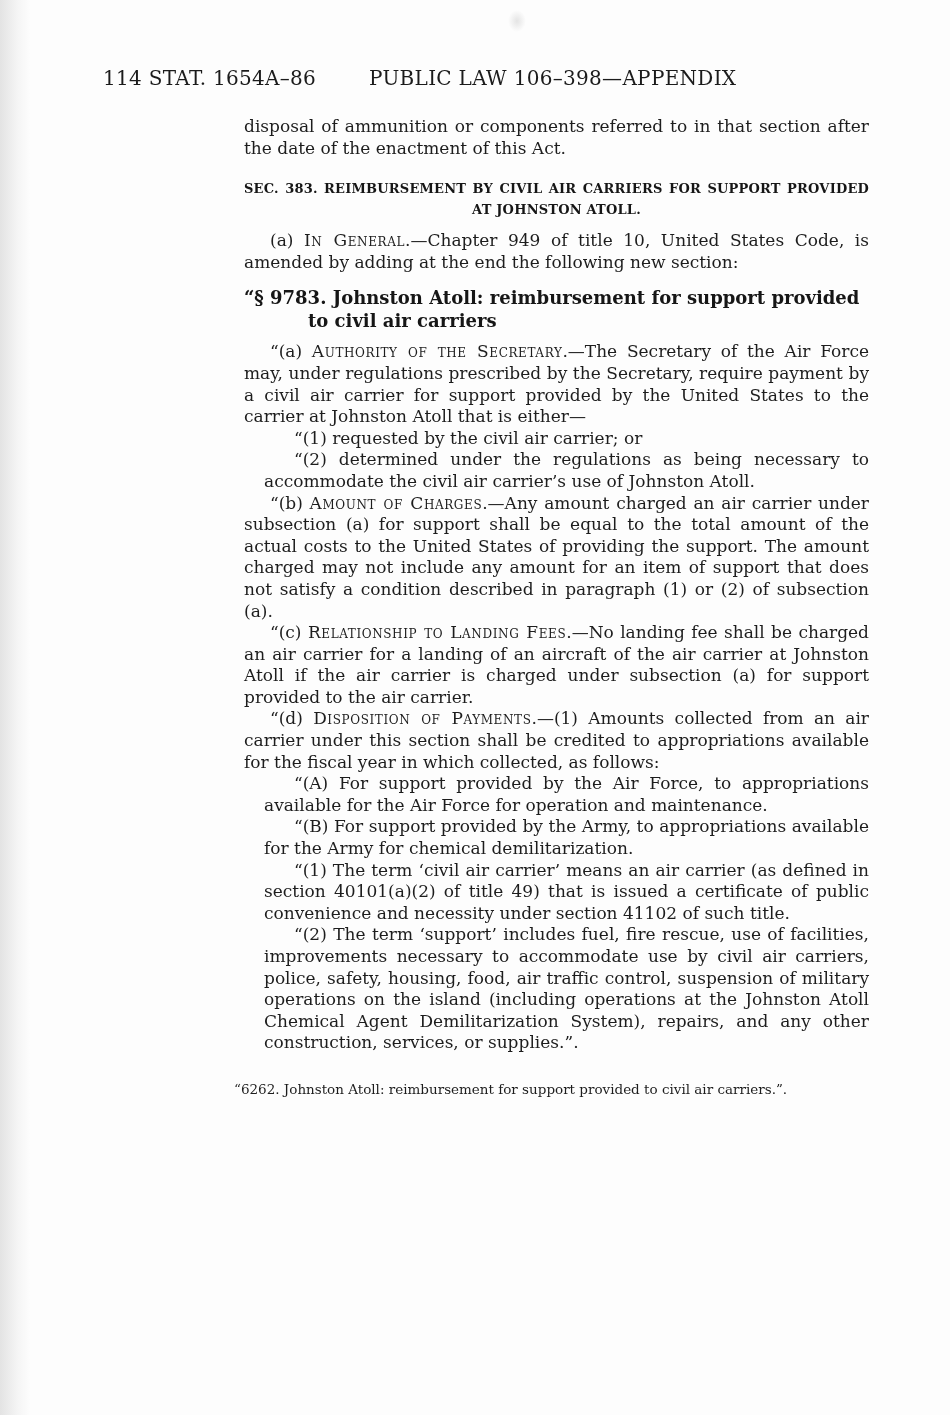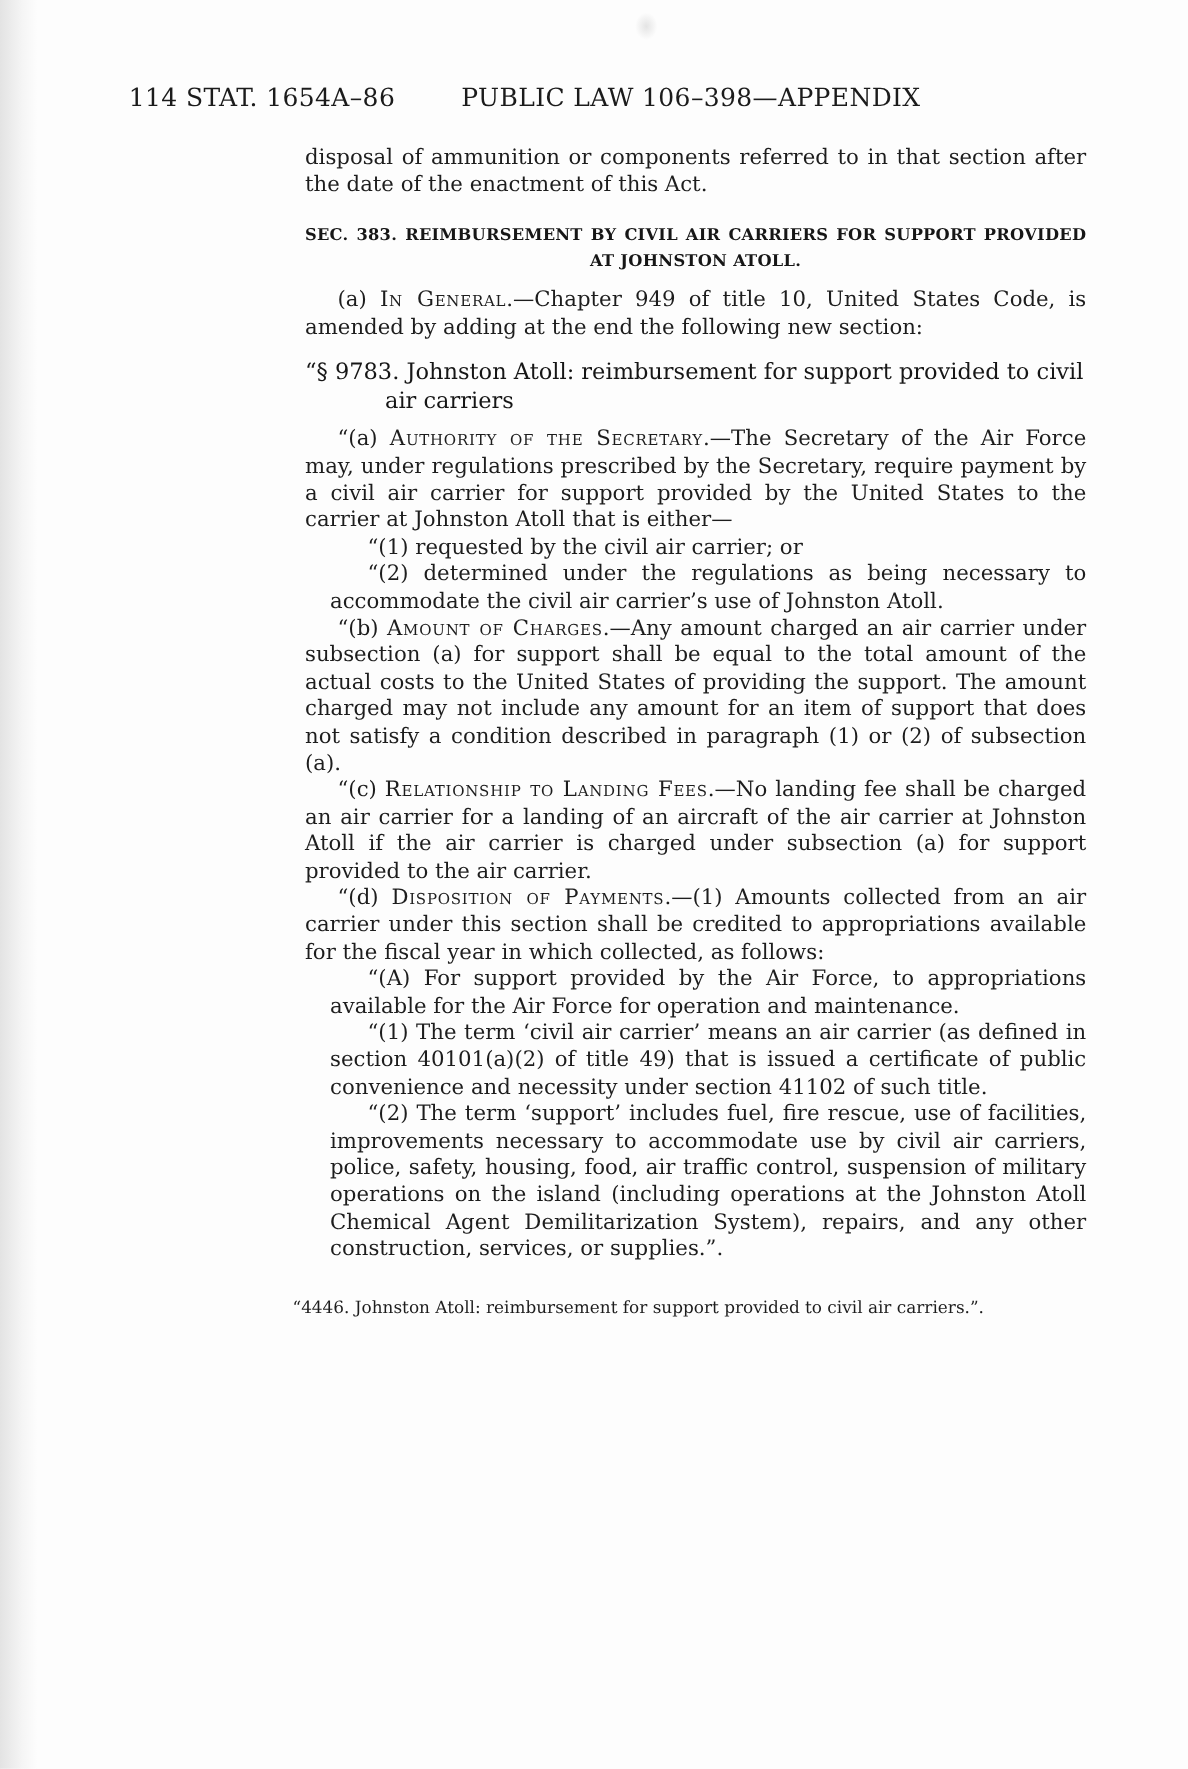--- a/index.html
+++ b/index.html
@@ -40,21 +40,21 @@
   .indent { text-indent: 26px; }
   .sub    { padding-left: 20px; text-indent: 30px; }
 
   .sec-heading {
     font-weight: bold; font-size: 13px; line-height: 21px;
     letter-spacing: 0.2px; color: #161616;
     text-align: justify; text-align-last: center;
     margin: 19px 0 10px !important;
   }
   .statute-heading {
-    font-weight: normal; font-size: 18px; line-height: 23px; color: #161616;
+    font-weight: bold; font-size: 18px; line-height: 23px; color: #161616;
     padding-left: 64px; text-indent: -64px;
     margin: 13px 0 9px !important;
     text-align: left !important;
   }
   .sc { font-variant: small-caps; letter-spacing: 0.6px; }
   .toc-line {
     font-size: 13.5px; line-height: 17px;
     margin: 27px 0 0 -10px !important;
     text-align: left !important;
   }
@@ -86,23 +86,24 @@
     <p class="sub">“(1) requested by the civil air carrier; or</p>
     <p class="sub">“(2) determined under the regulations as being necessary to accommodate the civil air carrier’s use of Johnston Atoll.</p>
 
     <p class="indent"><span>“(b) </span><span class="sc">Amount of Charges</span><span>.—Any amount charged an air carrier under subsection (a) for support shall be equal to the total amount of the actual costs to the United States of providing the support. The amount charged may not include any amount for an item of support that does not satisfy a condition described in paragraph (1) or (2) of subsection (a).</span></p>
 
     <p class="indent"><span>“(c) </span><span class="sc">Relationship to Landing Fees</span><span>.—No landing fee shall be charged an air carrier for a landing of an aircraft of the air carrier at Johnston Atoll if the air carrier is charged under subsection (a) for support provided to the air carrier.</span></p>
 
     <p class="indent"><span>“(d) </span><span class="sc">Disposition of Payments</span><span>.—(1) Amounts collected from an air carrier under this section shall be credited to appropriations available for the fiscal year in which collected, as follows:</span></p>
 
     <p class="sub">“(A) For support provided by the Air Force, to appropriations available for the Air Force for operation and maintenance.</p>
+    <p class="sub">“(B) For support provided by the Army, to appropriations available for the Army for chemical demilitarization.</p>
 
 
 
     <p class="sub">“(1) The term ‘civil air carrier’ means an air carrier (as defined in section 40101(a)(2) of title 49) that is issued a certificate of public convenience and necessity under section 41102 of such title.</p>
     <p class="sub">“(2) The term ‘support’ includes fuel, fire rescue, use of facilities, improvements necessary to accommodate use by civil air carriers, police, safety, housing, food, air traffic control, suspension of military operations on the island (including operations at the Johnston Atoll Chemical Agent Demilitarization System), repairs, and any other construction, services, or supplies.”.</p>
 
 
-    <p class="toc-line">“4446. Johnston Atoll: reimbursement for support provided to civil air carriers.”.</p>
+    <p class="toc-line">“6262. Johnston Atoll: reimbursement for support provided to civil air carriers.”.</p>
 
   </div>
 </div>
 
 </body></html>

